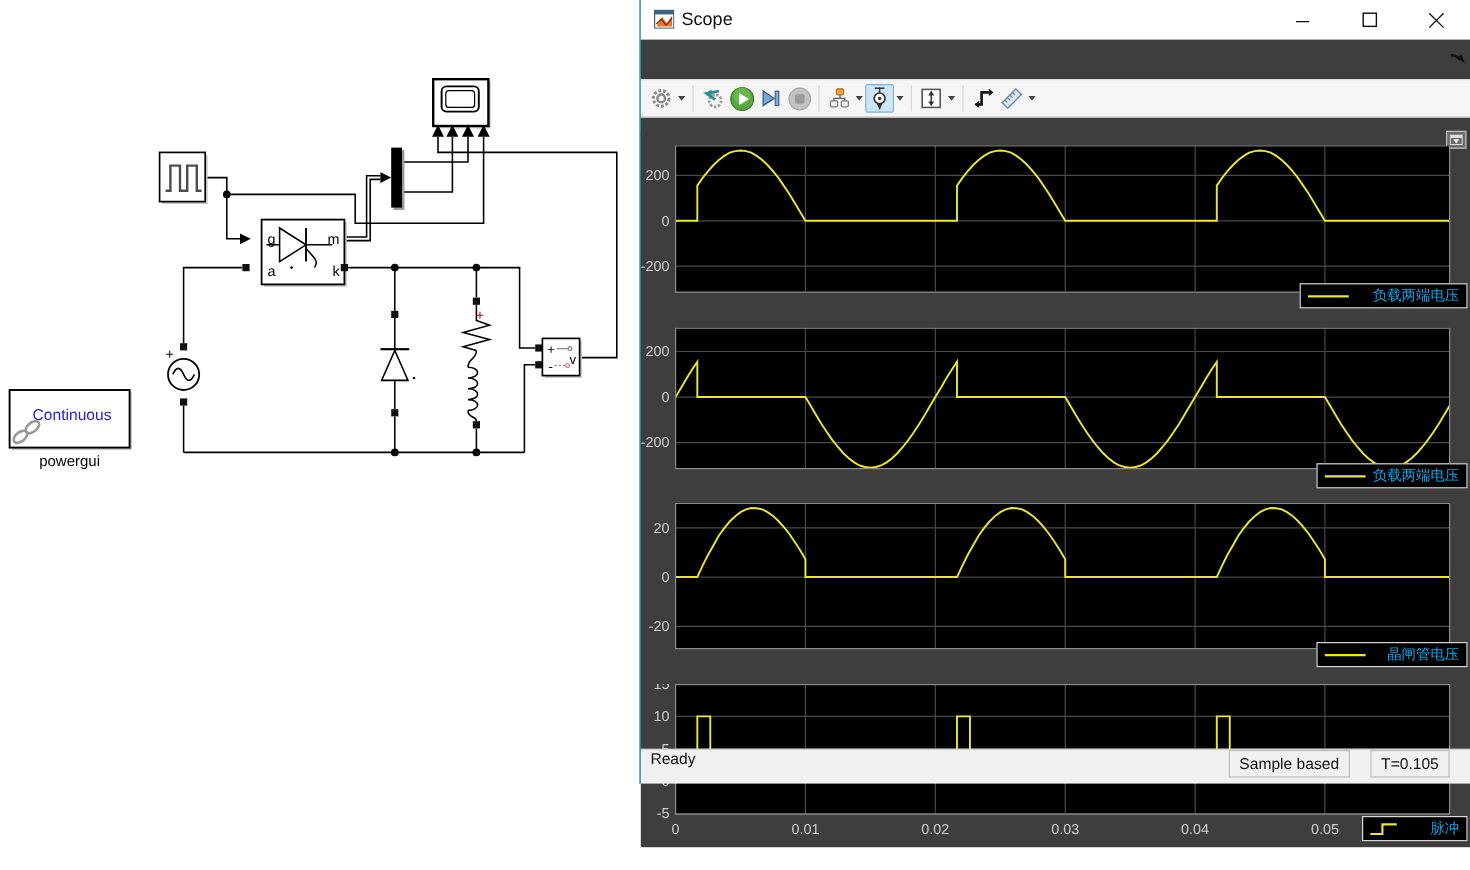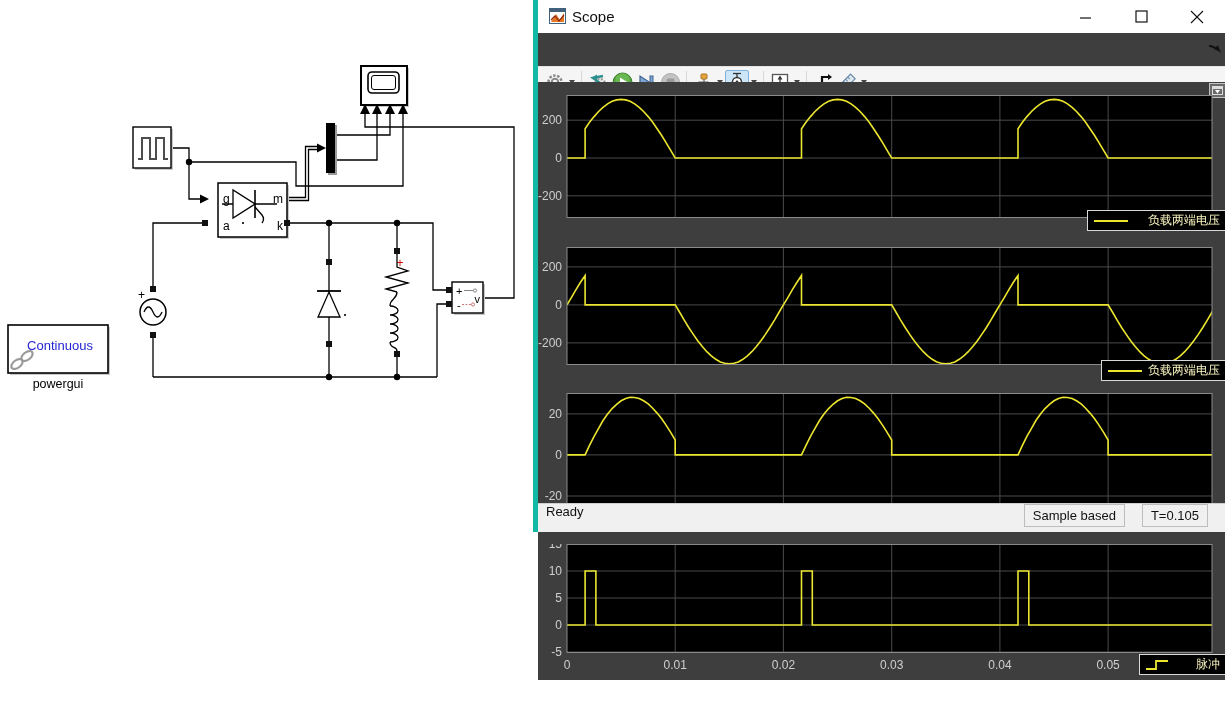--- a/index.html
+++ b/index.html
@@ -1,44 +1,44 @@
 <!DOCTYPE html>
 <html><head>
 <meta charset="utf-8">
 <style>
   html,body{margin:0;padding:0;background:#fff;}
   #root{position:relative;width:1225px;height:725px;overflow:hidden;
         font-family:"Liberation Sans",sans-serif;background:#fff;}
   
   #model{position:absolute;left:0;top:0;width:533px;height:725px;background:#fff;}
   
-  #scope{position:absolute;left:533px;top:0;width:692px;height:532px;
-         background:#3e3e3e;border-left:5px solid #14b8a6;box-sizing:border-box;}
+  #scope{position:absolute;left:533px;top:0;width:692px;height:653px;
+         background:#3e3e3e;border-left:1px solid #14b8a6;box-sizing:border-box;}
   .titlebar{position:absolute;left:0;top:0;width:100%;height:33px;background:#ffffff;}
   .titlebar .title{position:absolute;left:34px;top:8px;font-size:15px;color:#111;}
   .app-icon{position:absolute;left:11px;top:8px;}
   .winbtn{position:absolute;top:0;width:44px;height:33px;display:flex;align-items:center;justify-content:center;}
   .menubar{position:absolute;left:0;top:33px;width:100%;height:33px;background:#ffffff;display:flex;align-items:center;padding-left:8px;box-sizing:border-box;}
   .menu-item{font-size:15px;color:#161616;padding:4px 10px;cursor:default;}
   .overflow-arrow{position:absolute;right:3px;top:44px;}
   .toolbar{position:absolute;left:0;top:66px;width:100%;height:32px;background:#f5f5f5;
            border-top:1px solid #e4e4e4;border-bottom:1px solid #c9c9c9;box-sizing:border-box;
            display:flex;align-items:center;padding-left:5px;}
   .tbtn{width:24px;height:24px;display:flex;align-items:center;justify-content:center;border-radius:2px;}
   .tbtn.sel{background:#cde6f7;border:1px solid #7fb2dd;box-sizing:border-box;}
   .caret{width:10px;height:24px;display:flex;align-items:center;justify-content:center;}
   .caret:after{content:"";border-left:3.5px solid transparent;border-right:3.5px solid transparent;border-top:4px solid #444;}
   .tsep{width:1px;height:22px;background:#d8d8d8;margin:0 4px;}
   
-  #canvas{position:absolute;left:0;top:82px;width:692px;height:598px;background:#3e3e3e;}
+  #canvas{position:absolute;left:0;top:108px;width:692px;height:598px;background:#3e3e3e;}
   #canvas svg.plot{position:absolute;left:0;}
   text.tick{fill:#cfcfcf;font-size:12px;font-family:"Liberation Sans",sans-serif;}
   .legend{position:absolute;right:3px;height:21px;background:#000;border:1px solid #d9d9d9;
           display:flex;align-items:center;gap:4px;padding:0 6px 0 4px;box-sizing:border-box;justify-content:flex-start;}
-  .legend span{color:#fef9c3;font-size:12px;white-space:nowrap;margin-left:auto;}
+  .legend span{color:#0ea5e9;font-size:12px;white-space:nowrap;margin-left:auto;}
   .dockbtn{position:absolute;right:4px;top:1px;width:15px;height:13px;background:#6a6a6a;border:1px solid #c2c2c2;
            display:flex;align-items:center;justify-content:center;}
   
   .statusbar{position:absolute;left:0;bottom:0;width:100%;height:29px;background:#f0f0f0;
              border-top:1px solid #cfcfcf;display:flex;align-items:flex-start;box-sizing:border-box;font-size:13px;color:#111;}
   .statusbar .ready{padding-left:8px;}
   .scell{border:1px solid #bdbdbd;height:21px;display:flex;align-items:center;padding:0 8px;margin-right:17px;background:#f0f0f0;}
   .scell.first{margin-left:auto;}
   svg text{font-family:"Liberation Sans",sans-serif;}
 </style>

